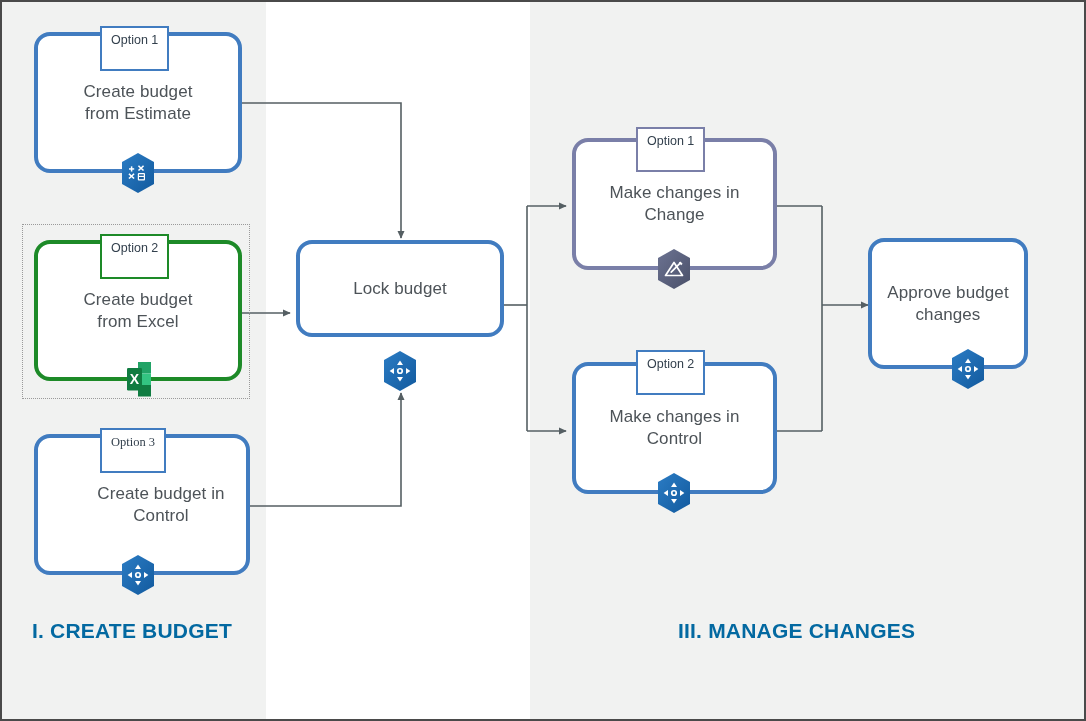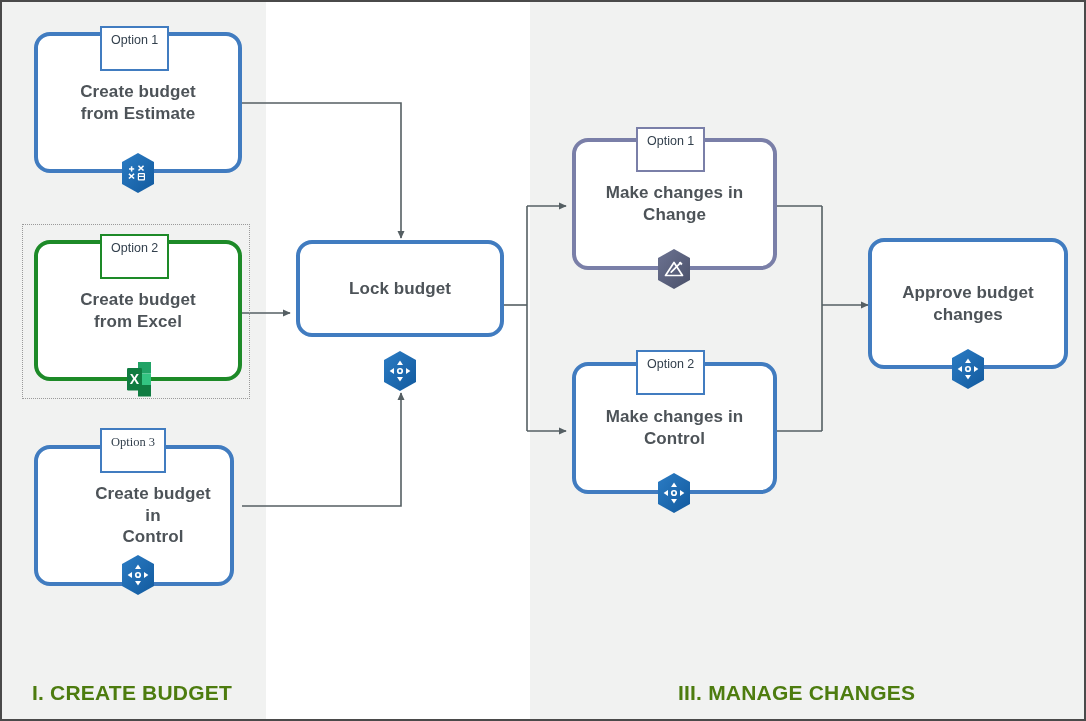--- a/index.html
+++ b/index.html
@@ -44,21 +44,21 @@
     box-sizing: border-box;
     background: #ffffff;
     border-radius: 16px;
     display: flex;
     align-items: center;
     justify-content: center;
     text-align: center;
   }
   .node .label {
     font-size: 17px;
-    font-weight: bold;
+    font-weight: normal;
     color: #4d5358;
     line-height: 1.28;
     letter-spacing: .1px;
     padding: 0 14px;
     white-space: pre-line;
   }
   .node.blue   { border: 4px solid #417cc0; }
   .node.green  { border: 4px solid #1d8a28; }
   .node.purple { border: 4px solid #7a7fa8; }
 
@@ -91,24 +91,24 @@
     position: absolute;
     width: 40px;
     height: 44px;
     z-index: 6;
   }
   .badge svg { display: block; width: 100%; height: 100%; }
 
   
   .phase {
     position: absolute;
-    top: 679px;
+    top: 617px;
     font-size: 21px;
     font-weight: bold;
-    color: #4d7c0f;
+    color: #0369a1;
     letter-spacing: .2px;
     white-space: nowrap;
   }
 </style>
 </head>
 <body>
 
 <div id="canvas">
 
   <div class="band band-gray" id="band1"></div>
@@ -182,21 +182,21 @@
   <div class="badge" style="left:116px; top:355px;">
     <svg viewBox="0 0 40 44">
       <rect x="20" y="5" width="13" height="11.5" fill="#21a366"></rect>
       <rect x="20" y="16.5" width="13" height="11.5" fill="#33c481"></rect>
       <rect x="20" y="28" width="13" height="11.5" fill="#107c41"></rect>
       <rect x="9" y="11" width="15" height="22.5" rx="1.2" fill="#107c41"></rect>
       <text x="16.4" y="27.2" font-family="'Liberation Sans', sans-serif" font-size="14" font-weight="bold" fill="#ffffff" text-anchor="middle">X</text>
     </svg>
   </div>
 
-  <div class="node blue" id="n3" style="left:32px; top:443px; width:200px; height:141px;padding-left:38px;">
+  <div class="node blue" id="n3" style="left:32px; top:432px; width:216px; height:141px;padding-left:38px;">
     <span class="label">Create budget in
 Control</span>
   </div>
   <div class="option-tag blue" style="left:98px; top:426px;font-family:Liberation Serif, serif;">
     <span>Option 3</span>
   </div>
   <div class="badge" style="left:116px; top:551px;">
     <svg viewBox="0 0 40 44">
       <defs>
         <linearGradient id="gCtl1" x1="0" y1="0" x2="1" y2="1">
@@ -285,21 +285,21 @@
         <circle cx="20" cy="22" r="3.1"></circle>
         <circle cx="20" cy="22" r="1.4" fill="#1a6bb0"></circle>
         <path d="M20 11.6 L23 16 L17 16 Z"></path>
         <path d="M20 32.4 L17 28 L23 28 Z"></path>
         <path d="M9.6 22 L14 19 L14 25 Z"></path>
         <path d="M30.4 22 L26 25 L26 19 Z"></path>
       </g>
     </svg>
   </div>
 
-  <div class="node blue" id="n7" style="left:866px; top:236px; width:200px; height:131px;">
+  <div class="node blue" id="n7" style="left:866px; top:236px; width:160px; height:131px;">
     <span class="label">Approve budget
 changes</span>
   </div>
   <div class="badge" style="left:946px; top:345px;">
     <svg viewBox="0 0 40 44">
       <defs>
         <linearGradient id="gCtl4" x1="0" y1="0" x2="1" y2="1">
           <stop offset="0" stop-color="#2b7cc4"></stop>
           <stop offset="1" stop-color="#125a9e"></stop>
         </linearGradient>

